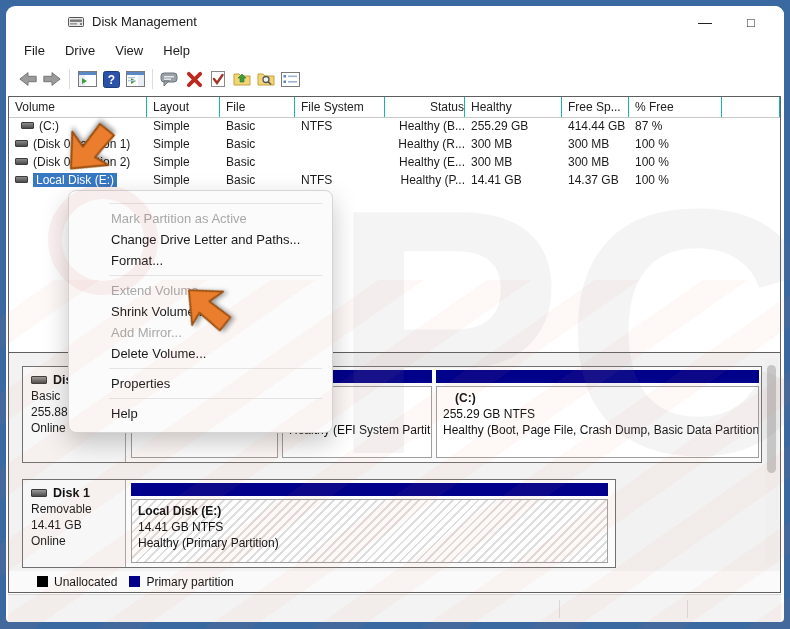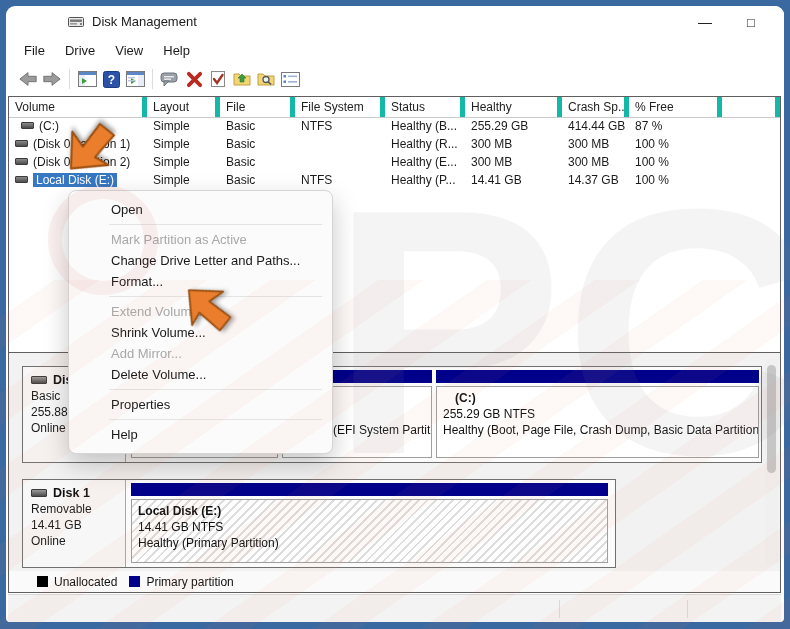--- a/index.html
+++ b/index.html
@@ -32,25 +32,25 @@
   .tb-btn { width:24px; height:24px; display:flex; align-items:center; justify-content:center; }
   .tb-sep { width:1px; height:20px; background:#dcdcdc; margin:0 5px; }
   
   .main { position:absolute; left:2px; top:90px; width:773px; height:497px;
           border:1px solid #5f5f5f; background:#f2f2f2; }
   
   .vol-list { position:absolute; left:0; top:0; width:771px; height:256px; background:#fff;
               border-bottom:1px solid #5f5f5f; }
   .vl-header { position:absolute; left:0; top:0; width:100%; height:21px; display:flex;
                border-bottom:1px solid #c8c8c8; background:#fff; }
-  .vl-h-cell { font-size:12px; color:#222; padding:3px 0 0 6px; border-right:5px solid #14b8a6;
+  .vl-h-cell { font-size:12px; color:#222; padding:3px 0 0 6px; border-right:1px solid #14b8a6;
                white-space:nowrap; overflow:hidden; }
   .vl-row { position:absolute; left:0; width:100%; height:18px; display:flex; }
   .vl-cell { font-size:12px; color:#1b1b1b; padding:1px 0 0 6px; white-space:nowrap; overflow:hidden; }
-  .c0{width:138px;} .c1{width:73px;} .c2{width:75px;} .c3{width:90px;} .c4{width:80px;}
+  .c0{width:138px;} .c1{width:73px;} .c2{width:75px;} .c3{width:90px;} .c4{width:80px;text-align:right;}
   .c5{width:97px;} .c6{width:67px;} .c7{width:93px;} .c8{flex:1;}
   .drive-ico { display:inline-block; width:13px; height:7px; background:linear-gradient(#8a8a8a,#4c4c4c);
                border:1px solid #3c3c3c; border-radius:1px; margin:3px 5px 0 0; vertical-align:top; }
   .sel-text { background:#3778c2; color:#fff; padding:0 3px; }
   
   .disk-row { position:absolute; border:1px solid #707070; background:#fbfbfb; }
   .disk-label { position:absolute; left:0; top:0; width:103px; height:100%;
                 border-right:1px solid #a8a8a8; background:#f7f7f7; padding:6px 0 0 8px; }
   .disk-label .dname { font-size:12.5px; font-weight:bold; color:#111; }
   .disk-label .dline { font-size:12px; color:#1b1b1b; margin-top:2px; }
@@ -209,21 +209,21 @@
   <div class="main">
 
     <div class="vol-list">
       <div class="vl-header">
         <div class="vl-h-cell c0">Volume</div>
         <div class="vl-h-cell c1">Layout</div>
         <div class="vl-h-cell c2">File</div>
         <div class="vl-h-cell c3">File System</div>
         <div class="vl-h-cell c4">Status</div>
         <div class="vl-h-cell c5">Healthy</div>
-        <div class="vl-h-cell c6">Crash Sp...</div>
+        <div class="vl-h-cell c6">Free Sp...</div>
         <div class="vl-h-cell c7">% Free</div>
         <div class="vl-h-cell c8"></div>
       </div>
 
       <div class="vl-row" style="top:21px;">
         <div class="vl-cell c0" style="padding-left:12px;"><span class="drive-ico"></span><span>(C:)</span></div>
         <div class="vl-cell c1">Simple</div>
         <div class="vl-cell c2">Basic</div>
         <div class="vl-cell c3">NTFS</div>
         <div class="vl-cell c4">Healthy (B...</div>
@@ -331,21 +331,20 @@
     </div>
   </div>
 
   <div class="statusbar">
     <div class="sb-sep" style="left:551px;"></div>
     <div class="sb-sep" style="left:679px;"></div>
   </div>
 </div>
 
 <div class="ctx-menu">
-  <div class="ctx-item">Open</div>
   <div class="ctx-sep"></div>
   <div class="ctx-item disabled">Mark Partition as Active</div>
   <div class="ctx-item">Change Drive Letter and Paths...</div>
   <div class="ctx-item">Format...</div>
   <div class="ctx-sep"></div>
   <div class="ctx-item disabled">Extend Volume...</div>
   <div class="ctx-item">Shrink Volume...</div>
   <div class="ctx-item disabled">Add Mirror...</div>
   <div class="ctx-item">Delete Volume...</div>
   <div class="ctx-sep"></div>

